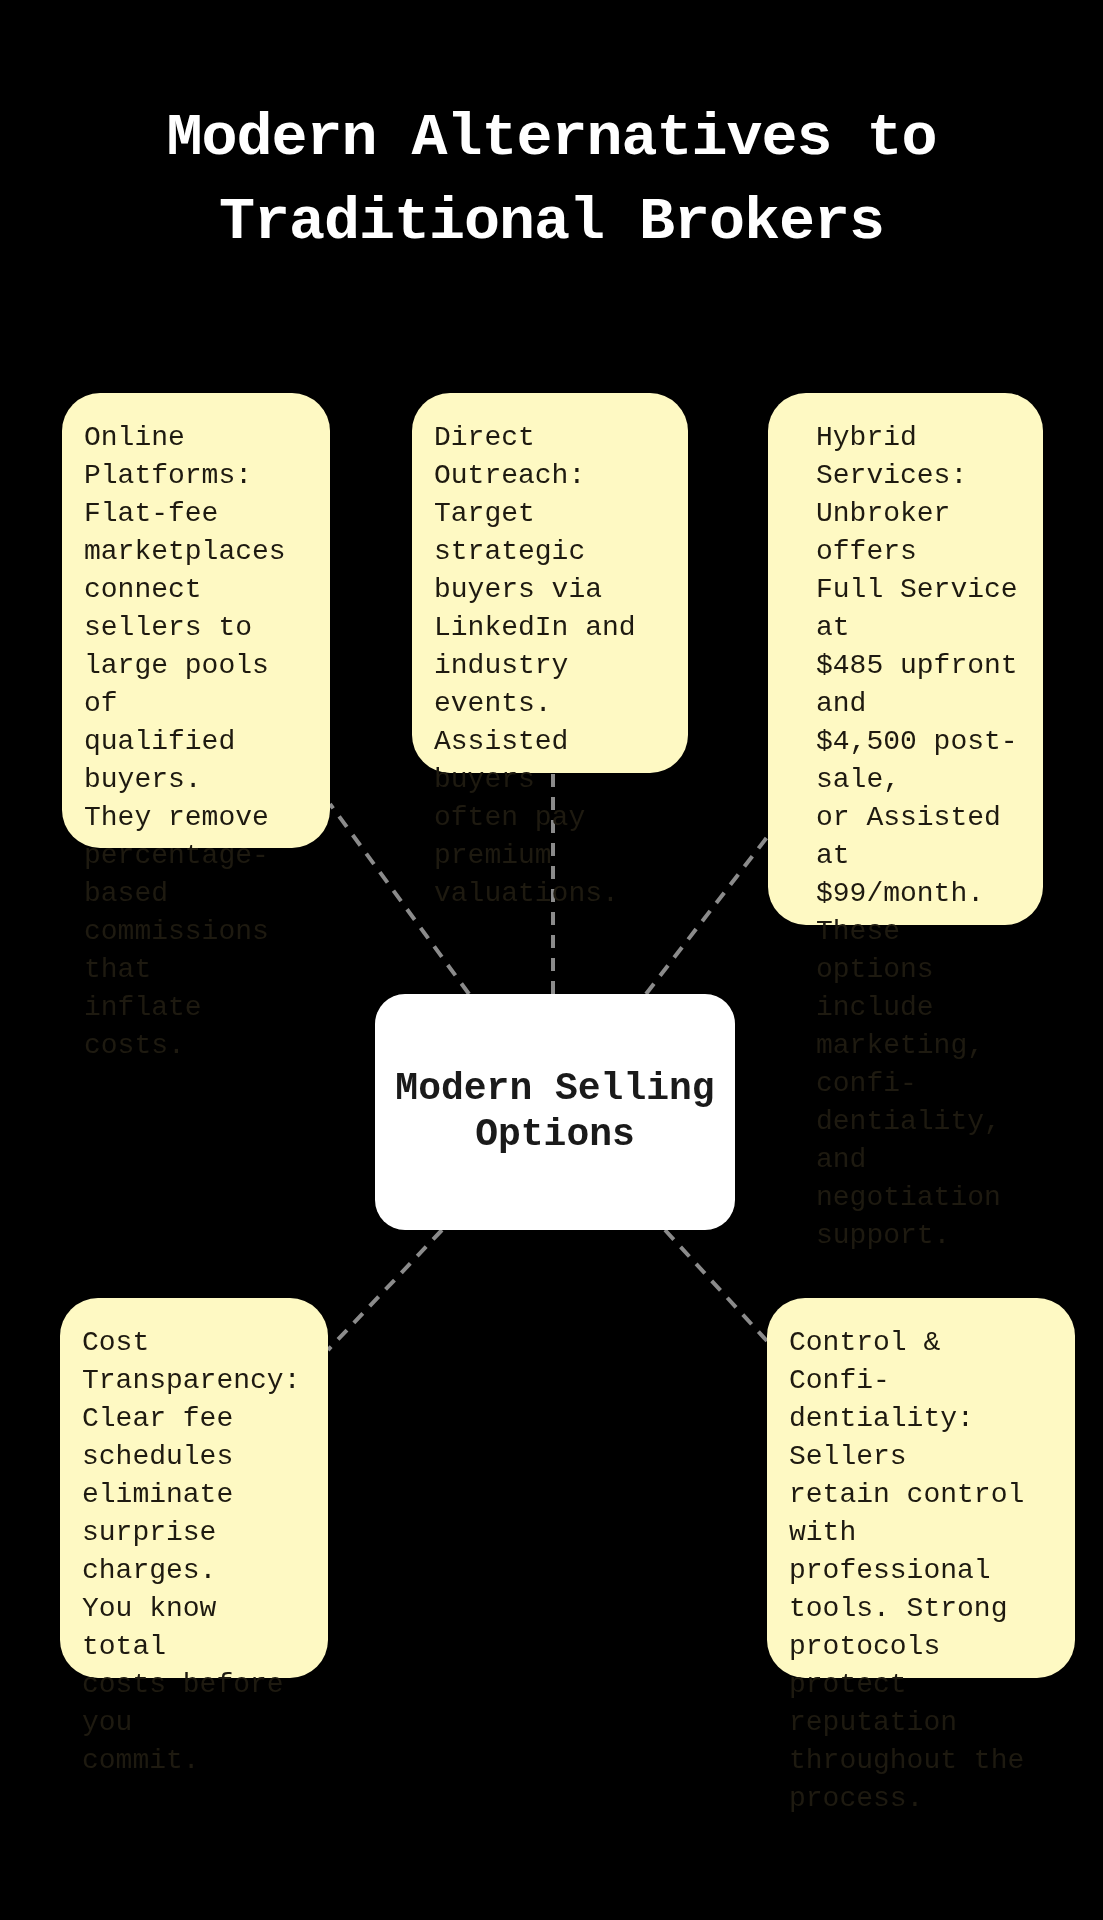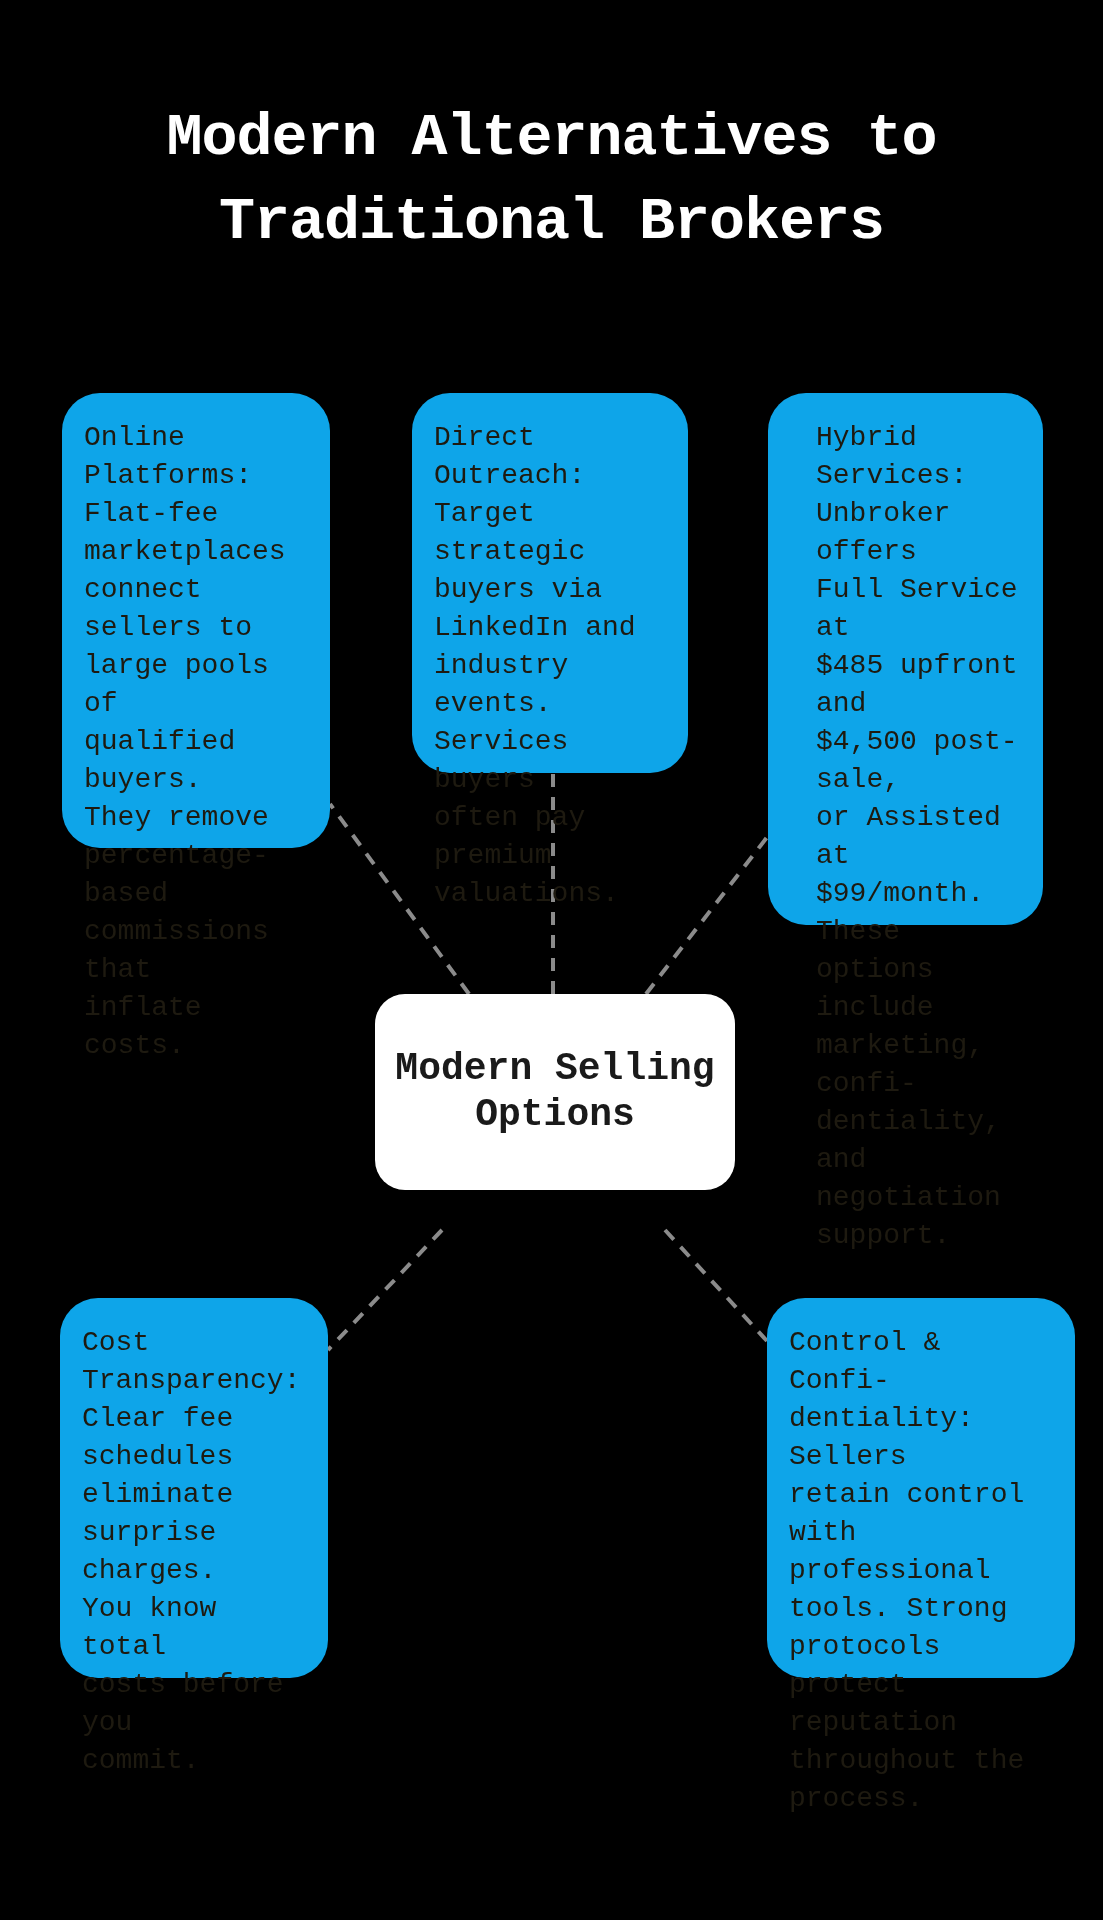--- a/index.html
+++ b/index.html
@@ -35,40 +35,40 @@
     width: 1103px;
     height: 1920px;
   }
   .connectors line {
     stroke: #8B8B8B;
     stroke-width: 4;
     stroke-dasharray: 13 10;
   }
   .node {
     position: absolute;
-    background: #0ea5e9;
+    background: #fef9c3;
     border-radius: 38px;
     color: #1E1A10;
     font-size: 28px;
     line-height: 38px;
     padding: 26px 22px 10px 22px;
     box-sizing: border-box;
     white-space: pre-line;
   }
   .node-online-platforms      { left: 62px;  top: 393px;  width: 268px; height: 455px; }
   .node-direct-outreach       { left: 412px; top: 393px;  width: 276px; height: 380px; }
   .node-hybrid-services       { left: 768px; top: 393px;  width: 275px; height: 532px; padding-left: 48px; }
   .node-cost-transparency     { left: 60px;  top: 1298px; width: 268px; height: 380px; }
   .node-control-confidentiality { left: 767px; top: 1298px; width: 308px; height: 380px; }
   .center-node {
     position: absolute;
     left: 375px;
     top: 994px;
     width: 360px;
-    height: 196px;
+    height: 236px;
     background: #FFFFFF;
     border-radius: 30px;
     color: #1A1A1A;
     font-size: 38px;
     line-height: 46px;
     font-weight: 800;
     display: flex;
     align-items: center;
     justify-content: center;
     text-align: center;
@@ -101,21 +101,21 @@
 percentage-
 based
 commissions that
 inflate costs.</div>
 
   <div class="node node-direct-outreach">Direct Outreach:
 Target strategic
 buyers via
 LinkedIn and
 industry events.
-Services buyers
+Assisted buyers
 often pay
 premium
 valuations.</div>
 
   <div class="node node-hybrid-services">Hybrid Services:
 Unbroker offers
 Full Service at
 $485 upfront and
 $4,500 post-sale,
 or Assisted at

